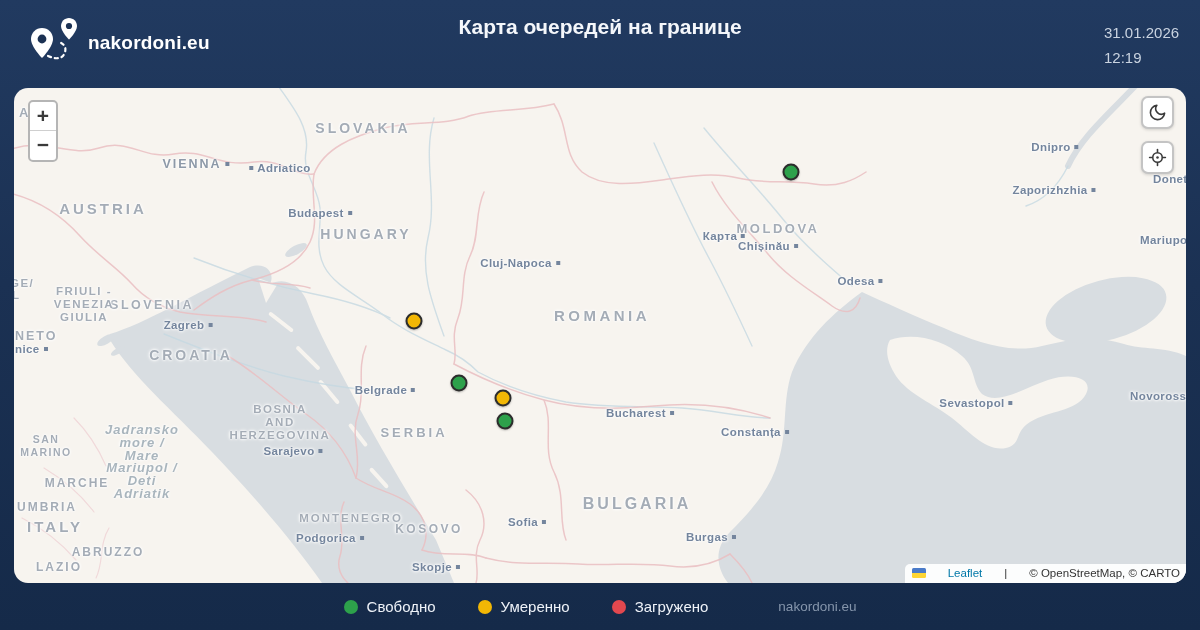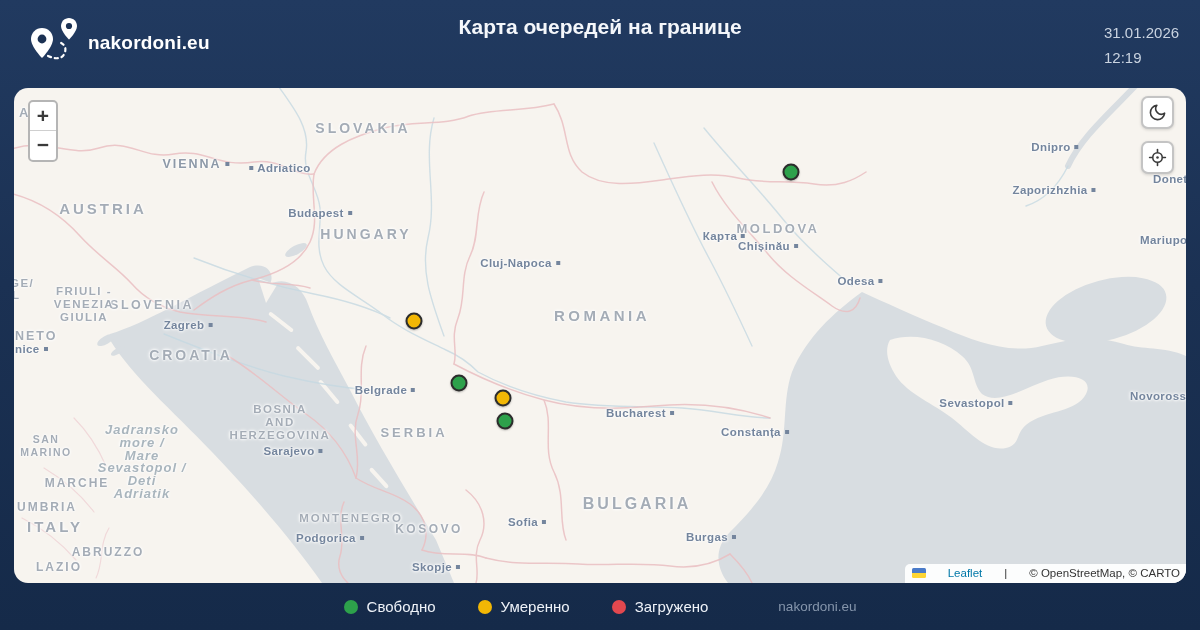--- a/index.html
+++ b/index.html
@@ -269,21 +269,21 @@
         <span class="citydot"></span>
       </div>
       <div class="lbl city anchor-left" style="left: 1px; top: 261px;">
         <span>nice</span>
         <span class="citydot"></span>
       </div>
       <div class="lbl sea-label" style="left: 128px; top: 374px;">
         <div class="ln">Jadransko</div>
         <div class="ln">more /</div>
         <div class="ln">Mare</div>
-        <div class="ln">Sevastopol /</div>
+        <div class="ln">Mariupol /</div>
         <div class="ln">Deti</div>
         <div class="ln">Adriatik</div>
       </div>
     </div>
   <div id="markers">
       <div class="marker" style="left: 777px; top: 84px; background: rgb(45, 161, 75);"></div>
       <div class="marker" style="left: 400px; top: 233px; background: rgb(242, 183, 5);"></div>
       <div class="marker" style="left: 445px; top: 295px; background: rgb(45, 161, 75);"></div>
       <div class="marker" style="left: 489px; top: 310px; background: rgb(242, 183, 5);"></div>
       <div class="marker" style="left: 491px; top: 333px; background: rgb(45, 161, 75);"></div>

